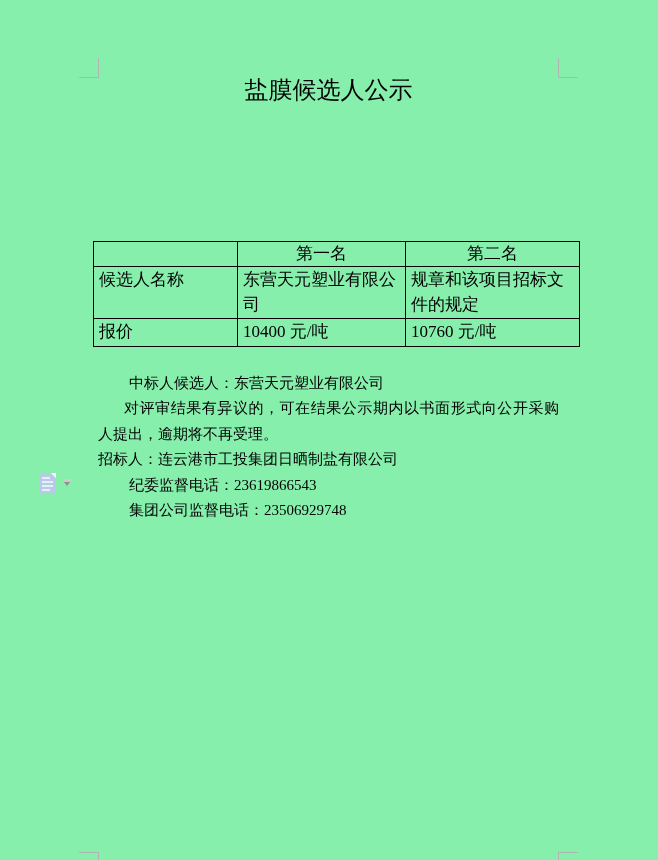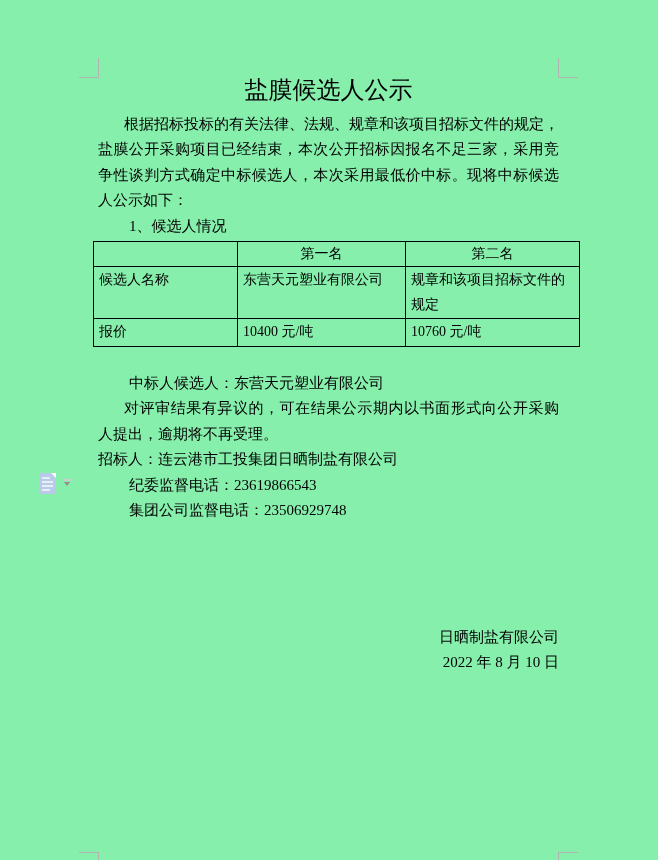--- a/index.html
+++ b/index.html
@@ -32,21 +32,21 @@
 
   .intro  { top:112px; }
   .detail { top:371px; }
   .signature { top:625px; text-align:right; }
 
   table.bid {
     position:absolute; left:93px; top:241px;
     width:486px;
     border-collapse:collapse;
     table-layout:fixed;
-    font-size:14px;
+    font-size:17px;
   }
   table.bid td {
     border:1px solid #000;
     vertical-align:top;
     padding:0 5px;
     line-height:25.4px;
   }
   table.bid tr.hdr td { text-align:center; height:25px; line-height:24px; padding:0; }
   table.bid tr.r2 td { height:51px; }
   table.bid tr.r3 td { height:28px; }
@@ -81,27 +81,20 @@
 
 <div class="page">
 
   <div class="mark tl"></div>
   <div class="mark tr"></div>
   <div class="mark bl"></div>
   <div class="mark br"></div>
 
   <div class="title">盐膜候选人公示</div>
 
-  <div class="textblock intro">
-    <div class="ln ind jfull">根据招标投标的有关法律、法规、规章和该项目招标文件的规定，</div>
-    <div class="ln jfull">盐膜公开采购项目已经结束，本次公开招标因报名不足三家，采用竞</div>
-    <div class="ln jfull">争性谈判方式确定中标候选人，本次采用最低价中标。现将中标候选</div>
-    <div class="ln">人公示如下：</div>
-    <div class="ln ind2">1、候选人情况</div>
-  </div>
 
   <table class="bid">
     <colgroup>
         <col style="width:144px">
         <col style="width:168px">
         <col style="width:174px">
       </colgroup>
     <tbody>
         <tr class="hdr">
       <td></td>
@@ -123,24 +116,20 @@
 
   <div class="textblock detail">
     <div class="ln ind2">中标人候选人：东营天元塑业有限公司</div>
     <div class="ln ind jfull">对评审结果有异议的，可在结果公示期内以书面形式向公开采购</div>
     <div class="ln">人提出，逾期将不再受理。</div>
     <div class="ln">招标人：连云港市工投集团日晒制盐有限公司</div>
     <div class="ln ind2">纪委监督电话：23619866543</div>
     <div class="ln ind2">集团公司监督电话：23506929748</div>
   </div>
 
-  <div class="textblock signature">
-    <div class="ln">日晒制盐有限公司</div>
-    <div class="ln">2022 年 8 月 10 日</div>
-  </div>
 
   <div class="margin-widget">
     <div class="doc-icon">
       <div class="fold"></div>
       <div class="l l1"></div>
         <div class="l l2"></div>
         <div class="l l3"></div>
         <div class="l l4"></div>
     </div>
     <div class="dd-arrow">

